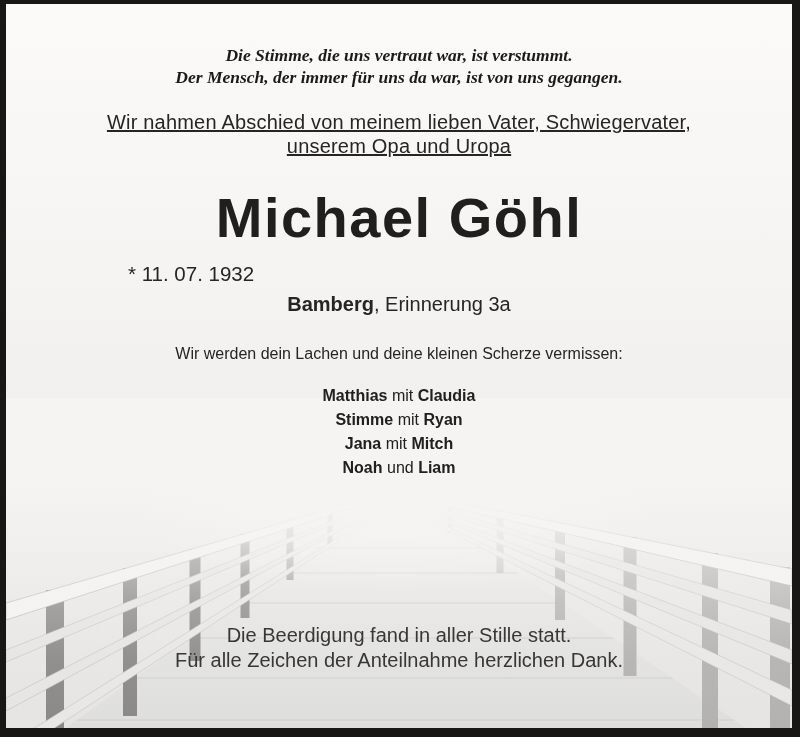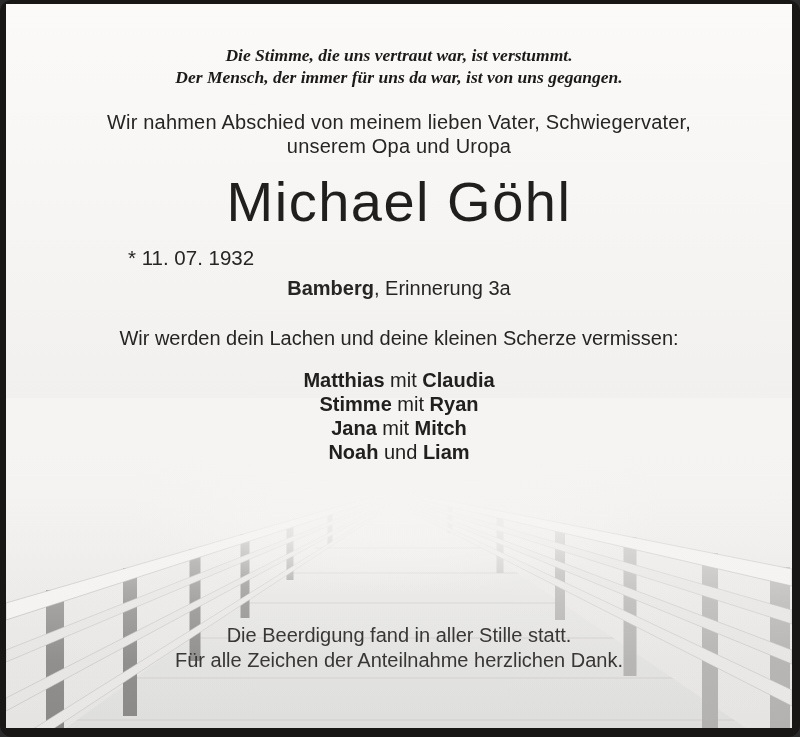--- a/index.html
+++ b/index.html
@@ -1,31 +1,31 @@
 <!DOCTYPE html>
 <html><head>
 <meta charset="utf-8">
 <style>
   html,body{margin:0;padding:0;background:#2a2a2a;}
   .page{position:relative;width:800px;height:737px;background:#181716;overflow:hidden;
-        font-family:"Liberation Sans", sans-serif;border-radius:12px;}
+        font-family:"Liberation Sans", sans-serif;}
   .inner{position:absolute;top:4px;left:6px;right:8px;bottom:9px;overflow:hidden;
          background:linear-gradient(180deg,#fbfaf8 0%,#f6f5f3 30%,#f1f0ee 55%,#ecebe9 75%,#e9e8e6 100%);}
   .txt{position:relative;z-index:3;text-align:center;color:#21201e;}
 
   .verse{margin-top:40px;font-family:"Liberation Serif", serif;font-style:italic;font-weight:bold;
          font-size:17.5px;line-height:22px;color:#1b1a18;}
-  .intro{margin-top:22px;font-size:20px;line-height:24px;letter-spacing:.2px;color:#262523;}
-  .name{margin-top:16px;font-size:56px;line-height:56px;font-weight:400;letter-spacing:1.5px;color:#201f1d;}
+  .intro{margin-top:22px;font-size:20px;line-height:24px;letter-spacing:.2px;color:#262523;text-decoration:underline;}
+  .name{margin-top:32px;font-size:56px;line-height:56px;font-weight:700;letter-spacing:1.5px;color:#201f1d;}
   .dates{margin-top:16px;display:flex;justify-content:space-between;padding:0 122px;
          font-size:20.5px;line-height:24px;color:#262523;}
   .residence{margin-top:6px;font-size:20px;line-height:24px;color:#262523;}
   .residence b{font-weight:bold;}
-  .missing{margin-top:26px;font-size:20px;line-height:24px;color:#262523;}
-  .family{margin-top:18px;font-size:20px;line-height:24px;color:#21201e;}
+  .missing{margin-top:26px;font-size:16px;line-height:24px;color:#262523;}
+  .family{margin-top:18px;font-size:16px;line-height:24px;color:#21201e;}
   .family b{font-weight:bold;}
   .closing{position:absolute;left:0;right:0;top:619px;z-index:3;text-align:center;
            font-size:20px;line-height:25px;color:#383735;}
   .photo{position:absolute;left:0;right:0;bottom:0;height:330px;z-index:1;display:block;width:100%;}
 </style>
 </head>
 <body>
 
 <div class="page">
   <div class="inner">

